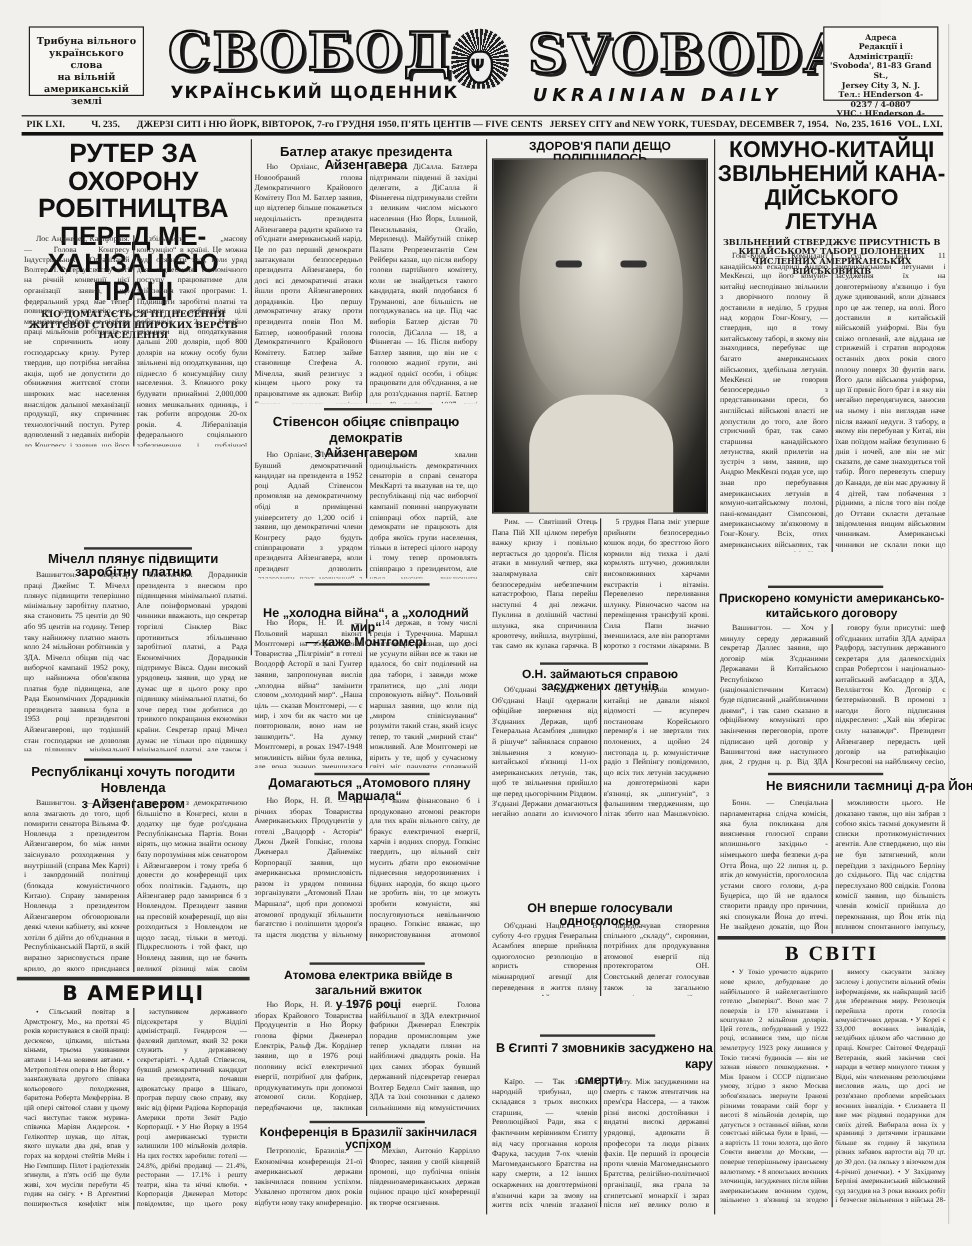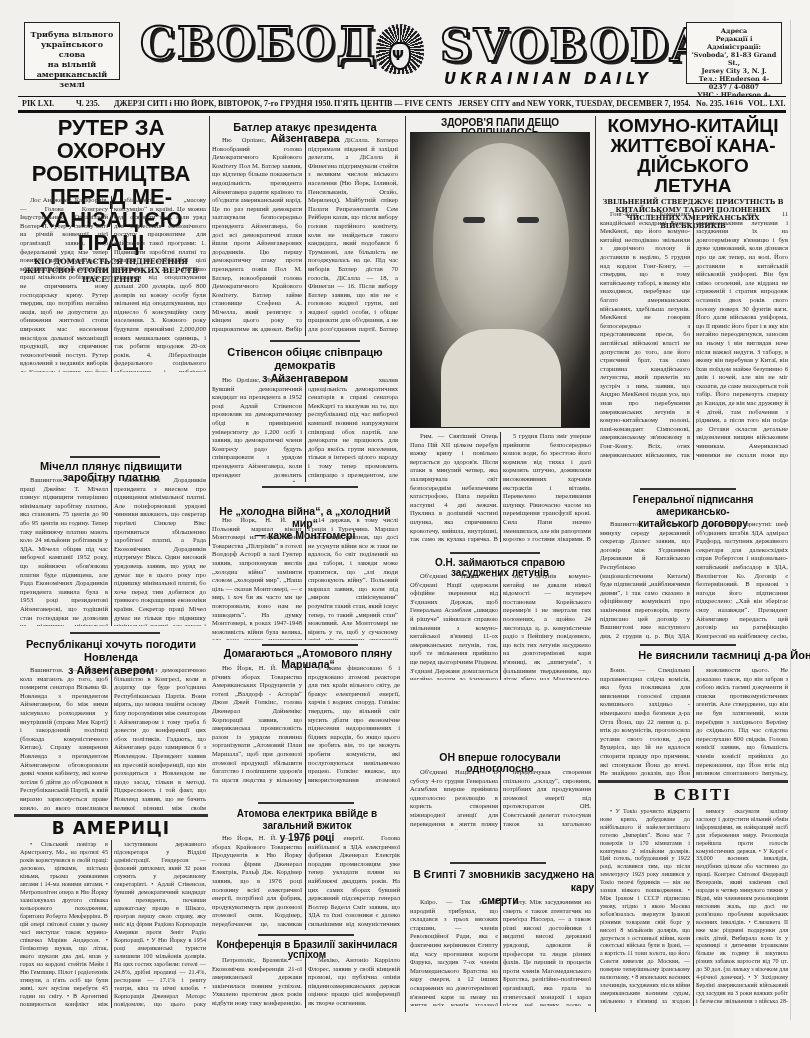--- a/index.html
+++ b/index.html
@@ -29,20 +29,21 @@
 <div class="page">
 
   <div class="abs box" style="left:24px;top:22px;width:96px;height:58px;">
     <div>Трибуна вільного</div>
     <div>українського слова</div>
     <div>на вільній</div>
     <div>американській землі</div>
   </div>
 
   <div class="abs mast mast-outline" style="left:140px;top:20px;font-size:44px;line-height:48px;">СВОБОДА</div>
+  <div class="abs subt" style="left:142px;top:70px;font-size:14px;letter-spacing:1px;font-style:normal;">УКРАЇНСЬКИЙ ЩОДЕННИК</div>
 
   <div class="abs" style="left:372px;top:18px;width:56px;height:62px;">
     <div class="emblem" style="position:absolute;left:4px;top:6px;width:48px;height:50px;"></div>
     <div style="position:absolute;left:17px;top:24px;width:22px;height:28px;background:#eee;border:2px solid #111;border-radius:40% 40% 50% 50%;"></div>
     <div style="position:absolute;left:20px;top:30px;font-size:14px;line-height:14px;font-weight:bold;color:#111;font-family:'DejaVu Sans',sans-serif;">Ψ</div>
   </div>
 
   <div class="abs mast mast-outline" style="left:440px;top:22px;font-size:44px;line-height:48px;">SVOBODA</div>
   <div class="abs subt" style="left:444px;top:70px;font-size:15px;">UKRAINIAN DAILY</div>
 
@@ -227,35 +228,35 @@
     </div>
   <div class="vrule" style="left:500px;top:898px;height:108px;"></div>
   <div class="abs txt" style="left:503px;top:898px;width:88px;height:108px;">
       <p>роту. Між засудженими на смерть є також атентатчик на прем'єра Насcера, — а також різні високі достойники і видатні високі державні урядовці, адвокати й професори та люди різних фахів. Це перший із процесів проти членів Магомеданського Братства, релігійно-політичної організації, яка грала за єгипетської монархії і зараз після неї велику ролю в політичному житті Єгипту, не цураючись засобів, включно з кривавим терором.</p>
     </div>
 
   <div class="vrule" style="left:595px;top:116px;height:896px;"></div>
 
   <div class="abs" style="left:598px;top:116px;width:190px;">
     <div class="hl" style="font-size:19px;line-height:20px;">КОМУНО-КИТАЙЦІ</div>
-    <div class="hl" style="font-size:19px;line-height:20px;">ЖИТТЄВОЇ КАНА-</div>
+    <div class="hl" style="font-size:19px;line-height:20px;">ЗВІЛЬНЕНИЙ КАНА-</div>
     <div class="hl" style="font-size:19px;line-height:20px;">ДІЙСЬКОГО ЛЕТУНА</div>
     <div class="sub" style="margin-top:2px;font-size:6.8px;line-height:8px;">ЗВІЛЬНЕНИЙ СТВЕРДЖУЄ ПРИСУТНІСТЬ В КИТАЙСЬКОМУ ТАБОРІ ПОЛОНЕНИХ ЧИСЛЕННИХ АМЕРИКАНСЬКИХ ВІЙСЬКОВИКІВ</div>
   </div>
   <div class="abs txt" style="left:600px;top:210px;width:90px;height:250px;">
       <p>Гонг-Конг. — Командант канадійської ескадрилі Андрю МекКензі, що його комуно-китайці несподівано звільнили з дворічного полону й доставили в неділю, 5 грудня над кордон Гонг-Конгу, — ствердив, що в тому китайському таборі, в якому він знаходився, перебуває ще багато американських військових, здебільша летунів. МекКензі не говорив безпосередньо з представниками преси, бо англійські військові власті не допустили до того, але його стрисчний брат, так само старшина канадійського летунства, який прилетів на зустріч з ним, заявив, що Андрю МекКензі подав усе, що знав про перебування американських летунів в комуно-китайському полоні, пані-командант Сімпсонові, американському зв'язковому в Гонг-Конгу. Всіх, отих американських військових, так само, як самого МекКензі, комуно-китайці притримали в полоні противраво, зламавши постанови перемир'я в Кореї. МекКензі, зв'язковий канадійський старшина до американського летунства під час Корейської війни, дістався в комуно-китайський полон, коли його літак мусів приземлитися в Північній Кореї. Він не знав нічого про</p>
     </div>
   <div class="vrule" style="left:693px;top:210px;height:250px;"></div>
   <div class="abs txt" style="left:696px;top:210px;width:92px;height:250px;">
       <p>„суд“ над 11 американськими летунами і засудження їх на довготермінову в'язницю і був дуже здивований, коли дізнався про це аж тепер, на волі. Його доставили в китайській військовій уніформі. Він був свіжо оголений, але віддана не стриженій і стратив впродовж останніх двох років свого полону поверх 30 фунтів ваги. Його дали військова уніформа, що її приніс його брат і в яку він негайно переодягнувся, заносив на ньому і він виглядав наче після важкої недуги. З табору, в якому він перебував у Китаї, він їхав поїздом майже безупинно 6 днів і ночей, але він не міг сказати, де саме знаходиться той табір. Його перевезуть спершу до Канади, де він має дружину й 4 дітей, там побачення з рідними, а після того він поїде до Оттави скласти детальне звідомлення вищим військовим чинникам. Американські чинники не склали поки що ніякої заяви у зв'язку з новим доказом, що Комуністичний Китай, всупереч постановам перемир'я в Кореї про обов'язкову виміну всіх полонених, затримує безправно американських військовиків, не кажучи про них ніякої вісти та деяких із них засудив на високі кари, як бутім то шпигунів.</p>
     </div>
   <div class="hrule" style="left:640px;top:488px;width:96px;"></div>
 
   <div class="abs" style="left:598px;top:494px;width:190px;">
-    <div class="hl" style="font-size:10px;line-height:12px;">Генеральної підписання американсько-</div>
+    <div class="hl" style="font-size:10px;line-height:12px;">Прискорено комуністи американсько-</div>
     <div class="hl" style="font-size:10px;line-height:12px;">китайського договору</div>
   </div>
   <div class="abs txt" style="left:600px;top:520px;width:90px;height:120px;">
       <p>Вашингтон. — Хоч у минулу середу державний секретар Даллес заявив, що договір між З'єднаними Державами й Китайською Республікою (націоналістичним Китаєм) буде підписаний „найближчими днями“, і так само сказано в офіційному комунікаті про закінчення переговорів, проте підписано цей договір у Вашингтоні вже наступного дня, 2 грудня ц. р. Від ЗДА підписав його Даллес, а від китайців — міністер закордонних справ Єє, який для цього прилетів із Тайвану. При підписанні до-</p>
     </div>
   <div class="vrule" style="left:693px;top:520px;height:120px;"></div>
   <div class="abs txt" style="left:696px;top:520px;width:92px;height:120px;">
       <p>говору були присутні: шеф об'єднаних штабів ЗДА адмірал Радфорд, заступник державного секретаря для далекосхідніх справ Робертсон і національно-китайський амбасадор в ЗДА, Веллінгтон Ко. Договір є безтерміновий. В промові з нагоди його підписання підкреслено: „Хай він зберігає силу назавжди“. Президент Айзенгавер передасть цей договір на ратифікацію Конгресові на найближчу сесію, що відбудеться з початком січня 1955 р. Мабуть ратифікований він буде одноголосно.</p>
     </div>
   <div class="hrule" style="left:640px;top:644px;width:96px;"></div>

